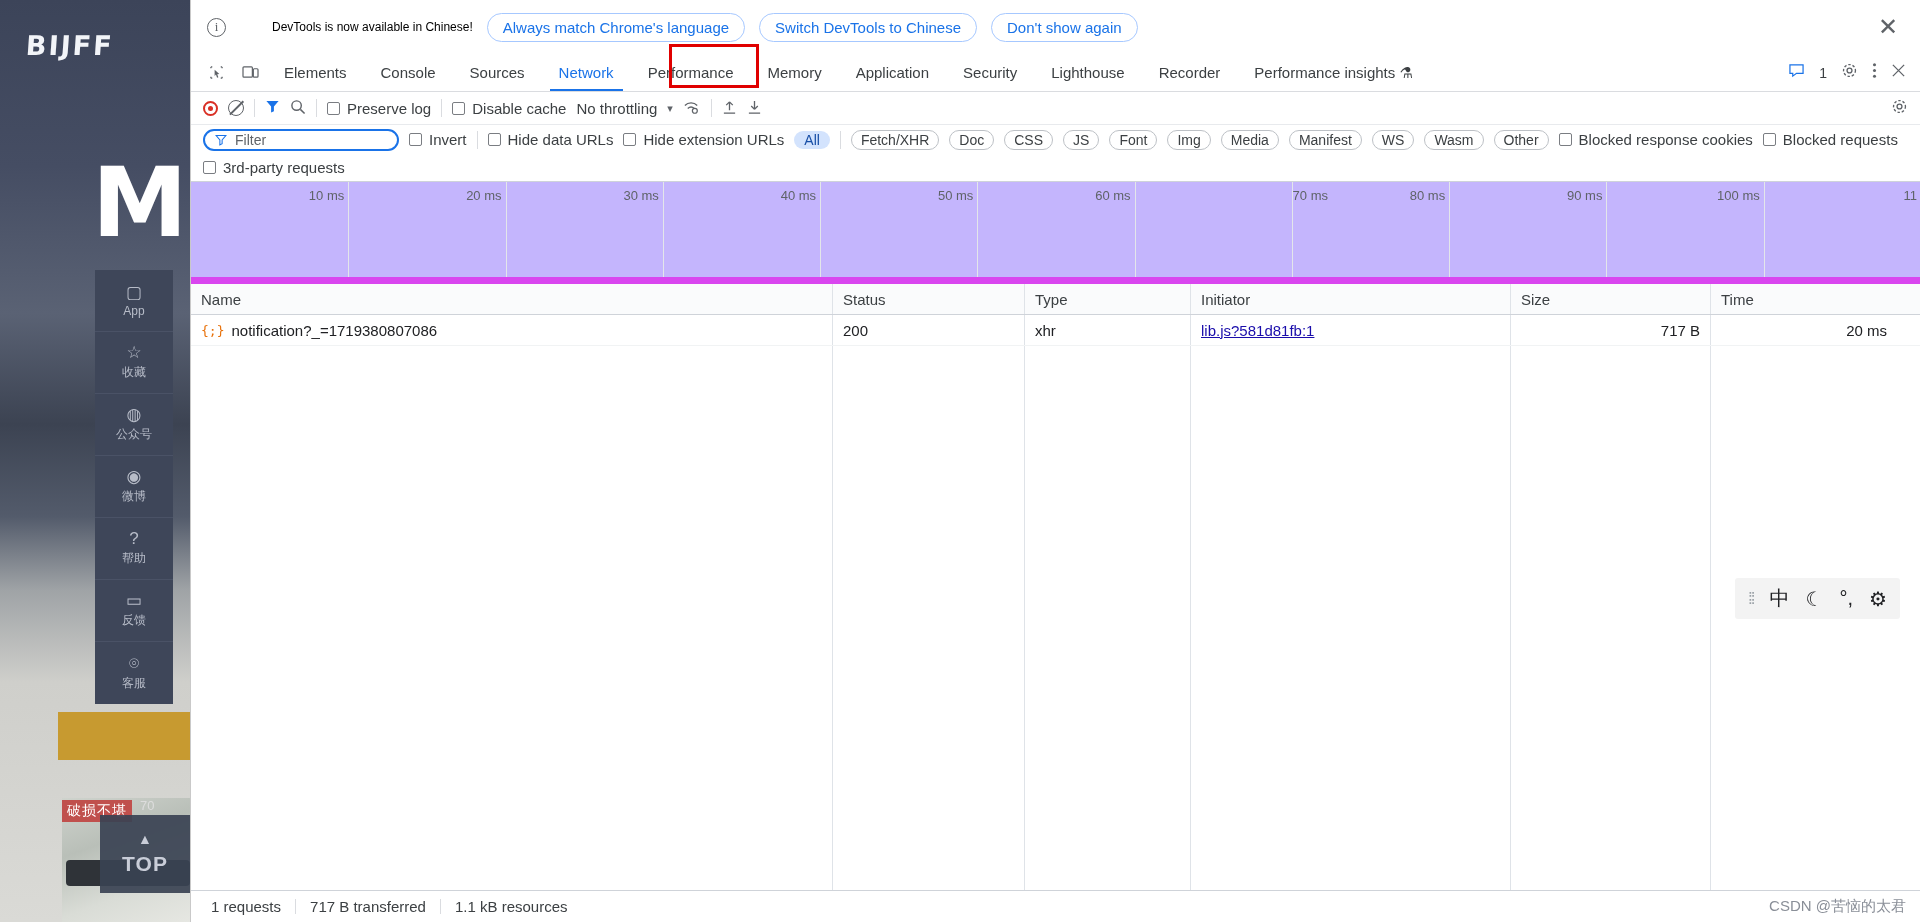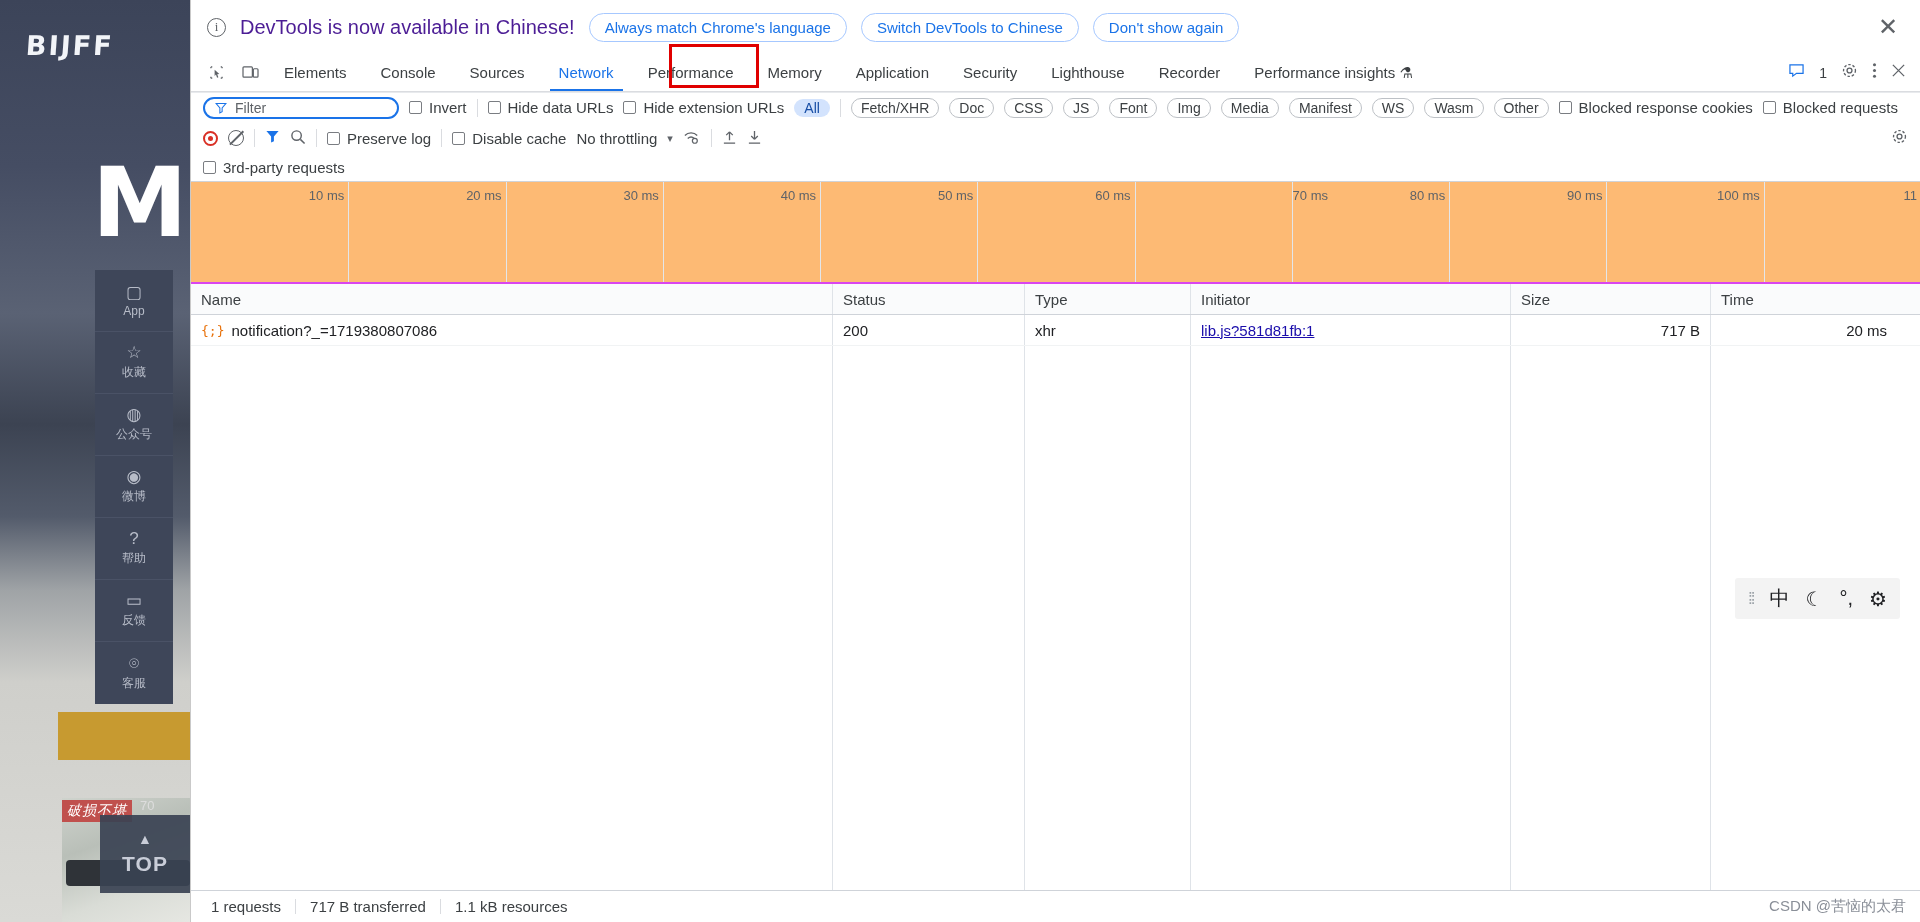--- a/index.html
+++ b/index.html
@@ -36,21 +36,21 @@
     background: linear-gradient(160deg,#cfd3cd 0%, #b9bfb8 35%, #d9dcd6 70%, #e6e7e2 100%);
     overflow: hidden;
   }
   #item-card::after {
     content:""; position:absolute; left:4px; top:62px; width:124px; height:26px;
     background: #2f3338; border-radius: 4px;
   }
   #dmg-badge {
     position: absolute; left: 62px; top: 800px;
     background: #c0504d; color: #fff; font-size: 14px;
-    padding: 2px 5px; letter-spacing: 1px; z-index: 4; font-style: italic;
+    padding: 2px 5px; letter-spacing: 1px; z-index: 4;
   }
   #price-chip {
     position:absolute; left:140px; top:798px; z-index:4;
     color:#ddd; font-size:13px;
   }
   #top-btn {
     position: absolute; left: 100px; top: 815px; width: 90px; height: 78px;
     background: rgba(58,66,83,0.92); color: #c9cdd8;
     display: flex; flex-direction: column; align-items: center;
     justify-content: center; gap: 6px; z-index: 6;
@@ -83,21 +83,21 @@
   #banner {
     height: 54px; display: flex; align-items: center; gap: 14px;
     padding: 0 16px; flex: none;
   }
   #banner .info-ico {
     width: 19px; height: 19px; border: 1.6px solid #5f6368;
     border-radius: 50%; color: #5f6368; font-size: 13px;
     display: flex; align-items: center; justify-content: center;
     font-family: "Liberation Serif", serif; flex: none;
   }
-  #banner .btxt { font-size: 20px; color: #4c1d95; }
+  #banner .btxt { font-size: 12px; color: #000000; margin-left: 32px; }
   .pill {
     border: 1px solid #a6c8ff; border-radius: 16px;
     padding: 5px 15px; font-size: 15px; color: #1a73e8;
     background: #fff; white-space: nowrap;
   }
   #banner-close {
     margin-left: auto; font-size: 24px; color: #5f6368;
     line-height: 1; padding: 0 6px; font-weight: 300;
   }
 
@@ -166,22 +166,22 @@
   .chip {
     border: 1px solid #bdc1c6; border-radius: 10px;
     padding: 1px 9px; font-size: 14px; color: #3c4043;
     white-space: nowrap; background:#fff;
   }
   .chip.all { border: none; background: #d3e3fd; color: #174ea6; padding: 1px 10px; border-radius: 10px;}
   #settings-gear-tool { margin-left: auto; color: #5f6368; }
 
   
   #timeline {
-    height: 102px; border-bottom: 2px solid #d946ef; position: relative;
-    flex: none; background: #fdba74; overflow: hidden;
+    height: 102px; border-bottom: 7px solid #d946ef; position: relative;
+    flex: none; background: #c4b5fd; overflow: hidden;
   }
   .tlbl {
     position: absolute; top: 6px; font-size: 13px; color: #5f6368;
     transform: translateX(-100%); padding-right: 4px;
   }
   .tdiv { position: absolute; top: 0; bottom: 0; width: 1px; background: #e3e6ea; }
 
   
   #table-wrap { flex: 1; display: flex; flex-direction: column; min-height: 0; }
   .thead {
@@ -336,20 +336,73 @@
       </span>
       <span>
         <svg width="15" height="15" viewBox="0 0 16 16">
             <path d="M2 2l12 12M14 2L2 14" stroke="#5f6368" stroke-width="1.4"></path>
           </svg>
       </span>
     </span>
   </div>
   <div id="net-highlight"></div>
 
+  <div class="toolrow" id="toolrow1">
+    <span id="rec-btn"></span>
+    <span id="clear-btn"></span>
+    <span class="vsep"></span>
+    <span>
+      <svg width="15" height="15" viewBox="0 0 16 16">
+          <path d="M1.5 2h13l-5 6v5l-3 1.5V8z" fill="#1a73e8"></path>
+        </svg>
+    </span>
+    <span>
+      <svg width="16" height="16" viewBox="0 0 17 17">
+          <circle cx="7" cy="7" r="5" stroke="#5f6368" stroke-width="1.5" fill="none"></circle>
+          <path d="M11 11l4.5 4.5" stroke="#5f6368" stroke-width="1.6"></path>
+        </svg>
+    </span>
+    <span class="vsep"></span>
+    <label class="cbl">
+      <span class="cbx"></span>
+      <span>Preserve log</span>
+    </label>
+    <span class="vsep"></span>
+    <label class="cbl">
+      <span class="cbx"></span>
+      <span>Disable cache</span>
+    </label>
+    <span>No throttling</span>
+    <span style="font-size:11px;color:#5f6368">▾</span>
+    <span>
+      <svg width="18" height="16" viewBox="0 0 19 16">
+          <path d="M2 6.5a9 9 0 0 1 13 0" stroke="#5f6368" stroke-width="1.4" fill="none"></path>
+          <path d="M5 9.5a5.3 5.3 0 0 1 7 0" stroke="#5f6368" stroke-width="1.4" fill="none"></path>
+          <circle cx="12.5" cy="12" r="2.6" stroke="#5f6368" stroke-width="1.3" fill="none"></circle>
+        </svg>
+    </span>
+    <span class="vsep"></span>
+    <span>
+      <svg width="15" height="16" viewBox="0 0 16 17">
+          <path d="M8 12V3M8 3L4.5 6.5M8 3l3.5 3.5M2 15h12" stroke="#5f6368" stroke-width="1.4" fill="none"></path>
+        </svg>
+    </span>
+    <span>
+      <svg width="15" height="16" viewBox="0 0 16 17">
+          <path d="M8 2v9M8 11L4.5 7.5M8 11l3.5-3.5M2 15h12" stroke="#5f6368" stroke-width="1.4" fill="none"></path>
+        </svg>
+    </span>
+    <span id="settings-gear-tool">
+      <svg width="17" height="17" viewBox="0 0 18 18">
+          <circle cx="9" cy="9" r="2.6" stroke="#5f6368" stroke-width="1.4" fill="none"></circle>
+          <circle cx="9" cy="9" r="6.3" stroke="#5f6368" stroke-width="1.4" fill="none" stroke-dasharray="2.6 2"></circle>
+        </svg>
+    </span>
+  </div>
+
   <div class="toolrow" id="toolrow2">
     <span id="filter-box">
       <svg width="12" height="12" viewBox="0 0 16 16">
           <path d="M1.5 2h13l-5 6v5l-3 1.5V8z" stroke="#1a73e8" stroke-width="1.4" fill="none"></path>
         </svg>
       <span>Filter</span>
     </span>
     <label class="cbl">
       <span class="cbx"></span>
       <span>Invert</span>
@@ -377,73 +430,20 @@
     <span class="chip">Wasm</span>
     <span class="chip">Other</span>
     <label class="cbl">
       <span class="cbx"></span>
       <span>Blocked response cookies</span>
     </label>
     <label class="cbl">
       <span class="cbx"></span>
       <span>Blocked requests</span>
     </label>
-  </div>
-
-  <div class="toolrow" id="toolrow1">
-    <span id="rec-btn"></span>
-    <span id="clear-btn"></span>
-    <span class="vsep"></span>
-    <span>
-      <svg width="15" height="15" viewBox="0 0 16 16">
-          <path d="M1.5 2h13l-5 6v5l-3 1.5V8z" fill="#1a73e8"></path>
-        </svg>
-    </span>
-    <span>
-      <svg width="16" height="16" viewBox="0 0 17 17">
-          <circle cx="7" cy="7" r="5" stroke="#5f6368" stroke-width="1.5" fill="none"></circle>
-          <path d="M11 11l4.5 4.5" stroke="#5f6368" stroke-width="1.6"></path>
-        </svg>
-    </span>
-    <span class="vsep"></span>
-    <label class="cbl">
-      <span class="cbx"></span>
-      <span>Preserve log</span>
-    </label>
-    <span class="vsep"></span>
-    <label class="cbl">
-      <span class="cbx"></span>
-      <span>Disable cache</span>
-    </label>
-    <span>No throttling</span>
-    <span style="font-size:11px;color:#5f6368">▾</span>
-    <span>
-      <svg width="18" height="16" viewBox="0 0 19 16">
-          <path d="M2 6.5a9 9 0 0 1 13 0" stroke="#5f6368" stroke-width="1.4" fill="none"></path>
-          <path d="M5 9.5a5.3 5.3 0 0 1 7 0" stroke="#5f6368" stroke-width="1.4" fill="none"></path>
-          <circle cx="12.5" cy="12" r="2.6" stroke="#5f6368" stroke-width="1.3" fill="none"></circle>
-        </svg>
-    </span>
-    <span class="vsep"></span>
-    <span>
-      <svg width="15" height="16" viewBox="0 0 16 17">
-          <path d="M8 12V3M8 3L4.5 6.5M8 3l3.5 3.5M2 15h12" stroke="#5f6368" stroke-width="1.4" fill="none"></path>
-        </svg>
-    </span>
-    <span>
-      <svg width="15" height="16" viewBox="0 0 16 17">
-          <path d="M8 2v9M8 11L4.5 7.5M8 11l3.5-3.5M2 15h12" stroke="#5f6368" stroke-width="1.4" fill="none"></path>
-        </svg>
-    </span>
-    <span id="settings-gear-tool">
-      <svg width="17" height="17" viewBox="0 0 18 18">
-          <circle cx="9" cy="9" r="2.6" stroke="#5f6368" stroke-width="1.4" fill="none"></circle>
-          <circle cx="9" cy="9" r="6.3" stroke="#5f6368" stroke-width="1.4" fill="none" stroke-dasharray="2.6 2"></circle>
-        </svg>
-    </span>
   </div>
 
   <div class="toolrow" id="toolrow3">
     <label class="cbl">
       <span class="cbx"></span>
       <span>3rd-party requests</span>
     </label>
   </div>
 
   <div id="timeline">

